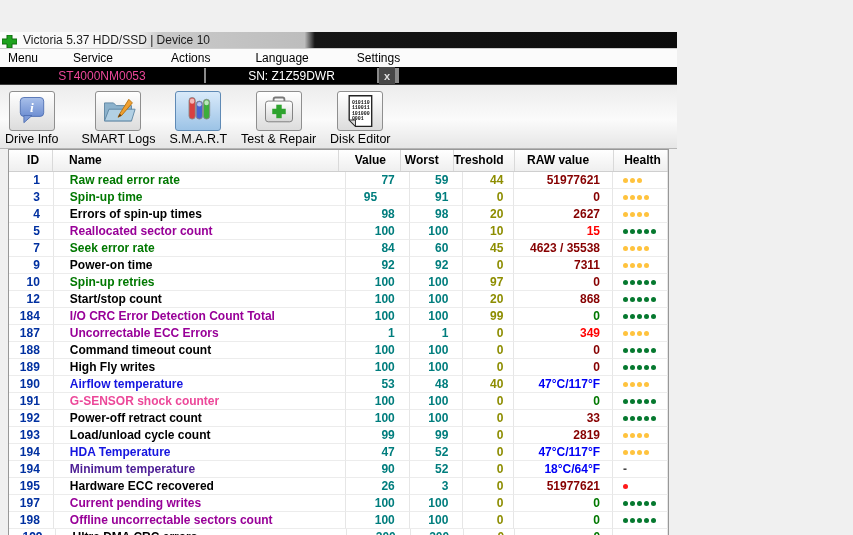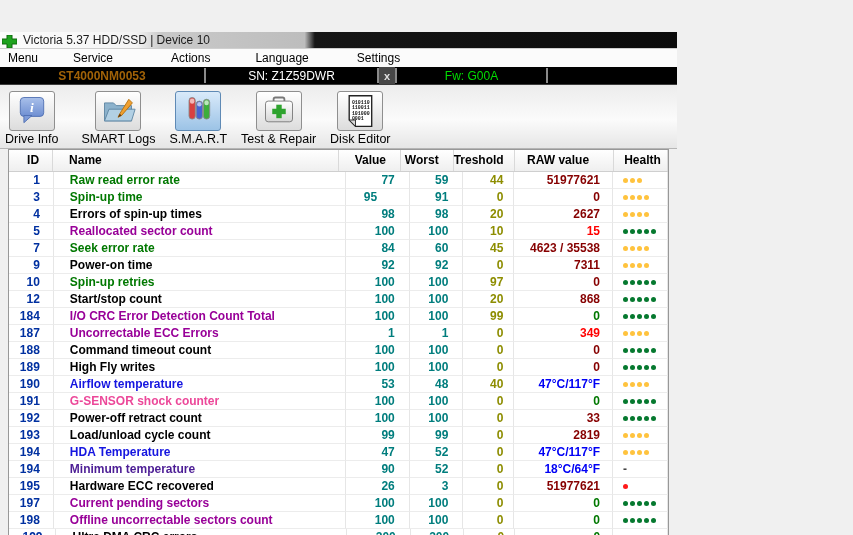--- a/index.html
+++ b/index.html
@@ -80,27 +80,26 @@
 
   <div class="menubar" id="menubar">
       <span class="menu-item">Menu</span>
       <span class="menu-item">Service</span>
       <span class="menu-item">Actions</span>
       <span class="menu-item">Language</span>
       <span class="menu-item">Settings</span>
     </div>
 
   <div class="devicebar">
-    <div class="seg seg-model" style="color: #a16207; font-weight: bold;">ST4000NM0053</div>
+    <div class="seg seg-model" style="color: #ec4899;">ST4000NM0053</div>
     <div class="vsep"></div>
     <div class="seg seg-serial" style="color: rgb(255, 255, 255);">SN: Z1Z59DWR</div>
     <div class="vsep"></div>
     <div class="seg seg-x">x</div>
     <div class="vsep"></div>
-    <div class="seg seg-fw" style="color: rgb(0, 221, 0);">Fw: G00A</div>
     <div class="vsep"></div>
     <div class="seg seg-rest"></div>
   </div>
 
   <div class="toolbar" id="toolbar">
       <div class="tb-btn">
         <div class="ibox">
           <svg width="40" height="36" viewBox="0 0 44 40">
       <defs>
               <linearGradient id="g1" x1="0" y1="0" x2="0" y2="1">
@@ -368,21 +367,21 @@
           <div class="td col-name" style="color: rgb(0, 0, 0);">Hardware ECC recovered</div>
           <div class="td col-value" style="color: rgb(0, 125, 125);">26</div>
           <div class="td col-worst" style="color: rgb(0, 125, 125);">3</div>
           <div class="td col-treshold" style="color: rgb(141, 141, 0);">0</div>
           <div class="td col-raw" style="color: rgb(134, 0, 0);">51977621</div>
           <div class="td col-health"><span class="dot" style="background: rgb(255, 26, 26);"></span></div>
           <div class="td col-fill"></div>
         </div>
         <div class="tr">
           <div class="td col-id" style="color: rgb(0, 48, 160);">197</div>
-          <div class="td col-name" style="color: rgb(152, 0, 152);">Current pending sectors</div>
+          <div class="td col-name" style="color: rgb(152, 0, 152);">Current pending writes</div>
           <div class="td col-value" style="color: rgb(0, 125, 125);">100</div>
           <div class="td col-worst" style="color: rgb(0, 125, 125);">100</div>
           <div class="td col-treshold" style="color: rgb(141, 141, 0);">0</div>
           <div class="td col-raw" style="color: rgb(0, 120, 0);">0</div>
           <div class="td col-health"><span class="dot" style="background: rgb(6, 121, 47);"></span><span class="dot" style="background: rgb(6, 121, 47);"></span><span class="dot" style="background: rgb(6, 121, 47);"></span><span class="dot" style="background: rgb(6, 121, 47);"></span><span class="dot" style="background: rgb(6, 121, 47);"></span></div>
           <div class="td col-fill"></div>
         </div>
         <div class="tr">
           <div class="td col-id" style="color: rgb(0, 48, 160);">198</div>
           <div class="td col-name" style="color: rgb(152, 0, 152);">Offline uncorrectable sectors count</div>

